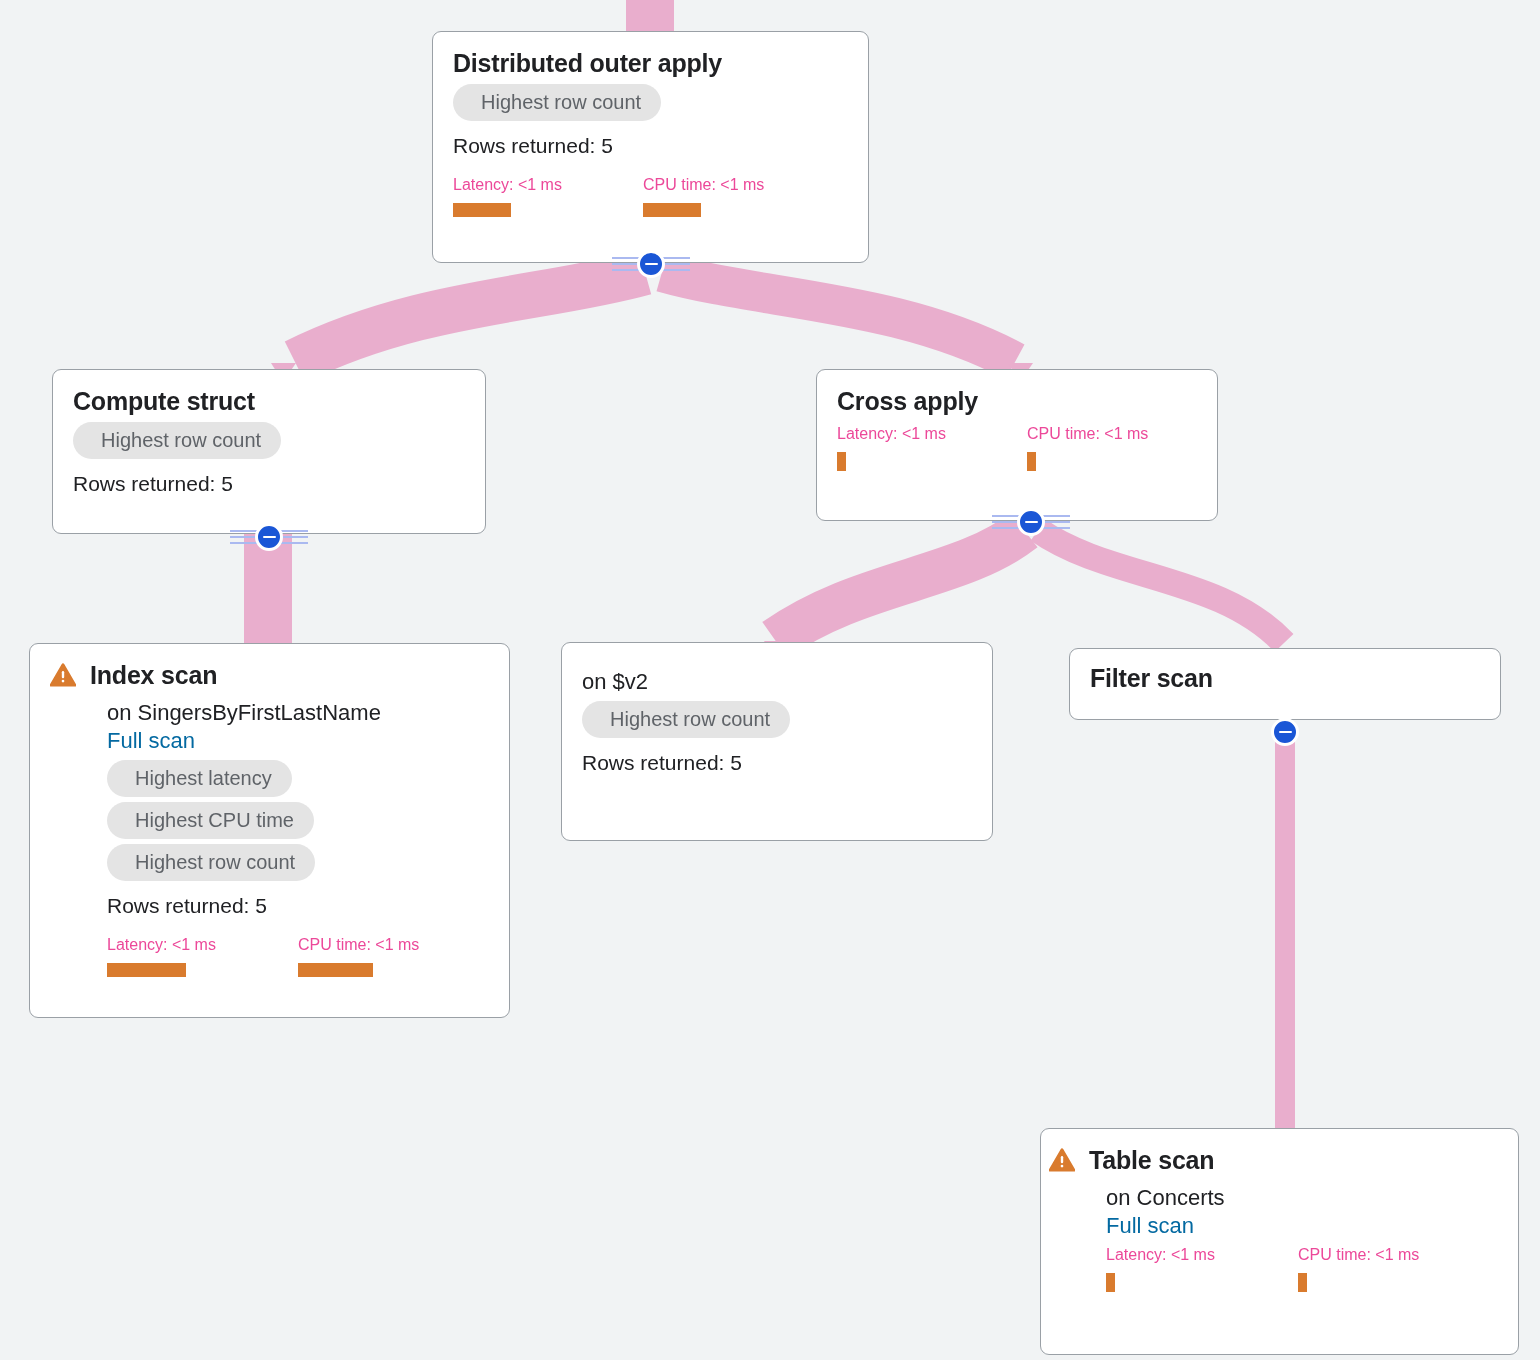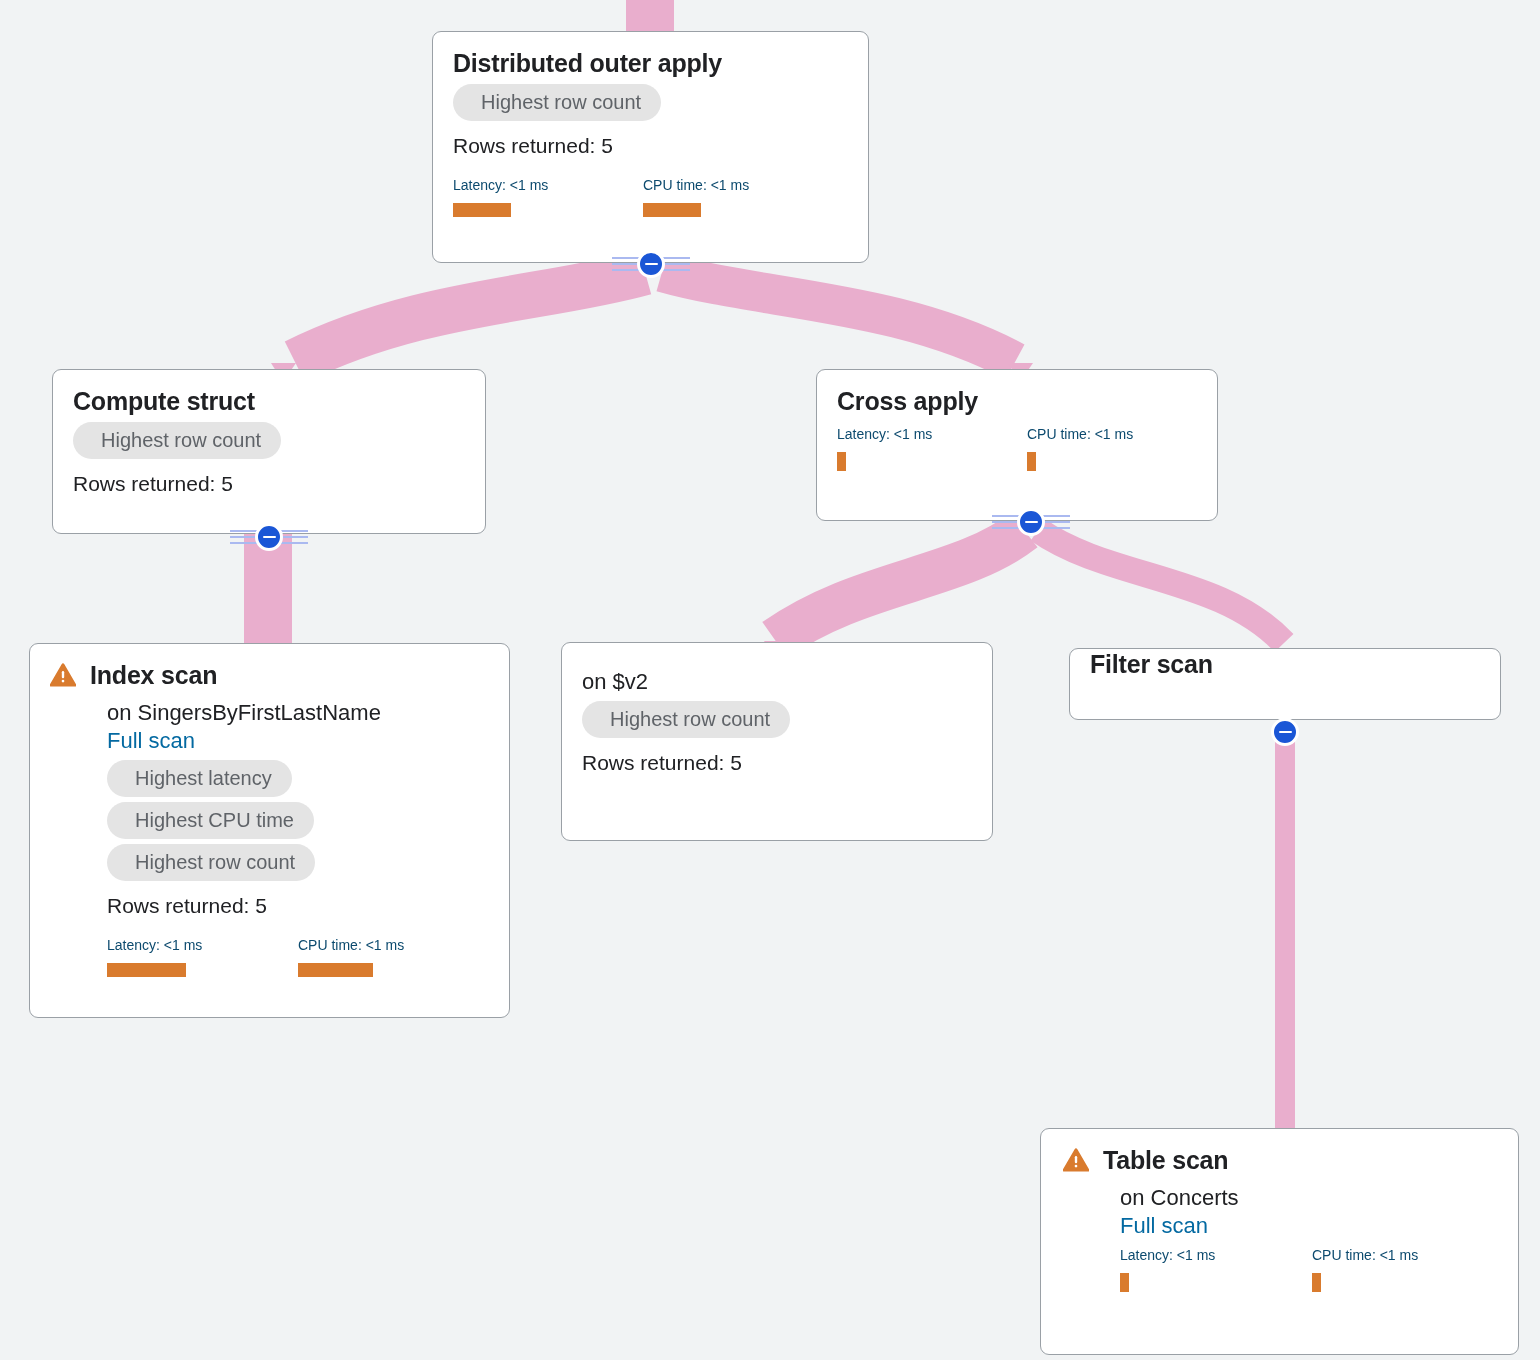--- a/index.html
+++ b/index.html
@@ -106,22 +106,22 @@
   }
 
   .metrics {
     display: flex;
     margin-top: 14px;
   }
   .metric {
     box-sizing: border-box;
   }
   .metric-label {
-    font-size: 14px;
-    color: #0c4a6e;
+    font-size: 16px;
+    color: #ec4899;
     line-height: 24px;
     white-space: nowrap;
   }
   .metric-bar {
     height: 14px;
     background: #d97b2e;
     margin-top: 6px;
   }
 
   
@@ -316,34 +316,34 @@
     <div class="subtitle">on $v2</div>
     <div class="chips">
       <span class="chip">Highest row count</span>
     </div>
     <div class="rows-returned">Rows returned: 5</div>
   </div>
   <div class="node-accent"></div>
 </div>
 
 <div class="node" style="left:1069px; top:648px; width:432px; height:72px;">
-  <div class="node-body" style="padding-top:0;">
+  <div class="node-body" style="padding-top:14px;">
     <div class="title-row">
       <span class="node-title">Filter scan</span>
     </div>
   </div>
   <div class="node-accent"></div>
 </div>
 <div class="toggle" style="left:1246px; top:717px;">
 
   <div class="knob"></div>
 </div>
 
 <div class="node" style="left:1040px; top:1128px; width:479px; height:227px;">
-  <div class="node-body" style="padding-left:16px;">
+  <div class="node-body" style="padding-left:2px;">
     <div class="title-row">
       <svg class="warn-icon" viewBox="0 0 24 24">
         <path d="M12 2.6 L23 21.4 H1 Z" fill="#d97b2e" stroke="#d97b2e" stroke-width="2.6" stroke-linejoin="round"></path>
         <rect x="10.9" y="8.4" width="2.2" height="6.6" rx="1.1" fill="#ffffff"></rect>
         <circle cx="12" cy="17.6" r="1.25" fill="#ffffff"></circle>
       </svg>
       <span class="node-title">Table scan</span>
     </div>
     <div class="subtitle" style="margin-left:63px;">on Concerts</div>
     <div class="subtitle muted" style="margin-left:63px;">Full scan</div>

